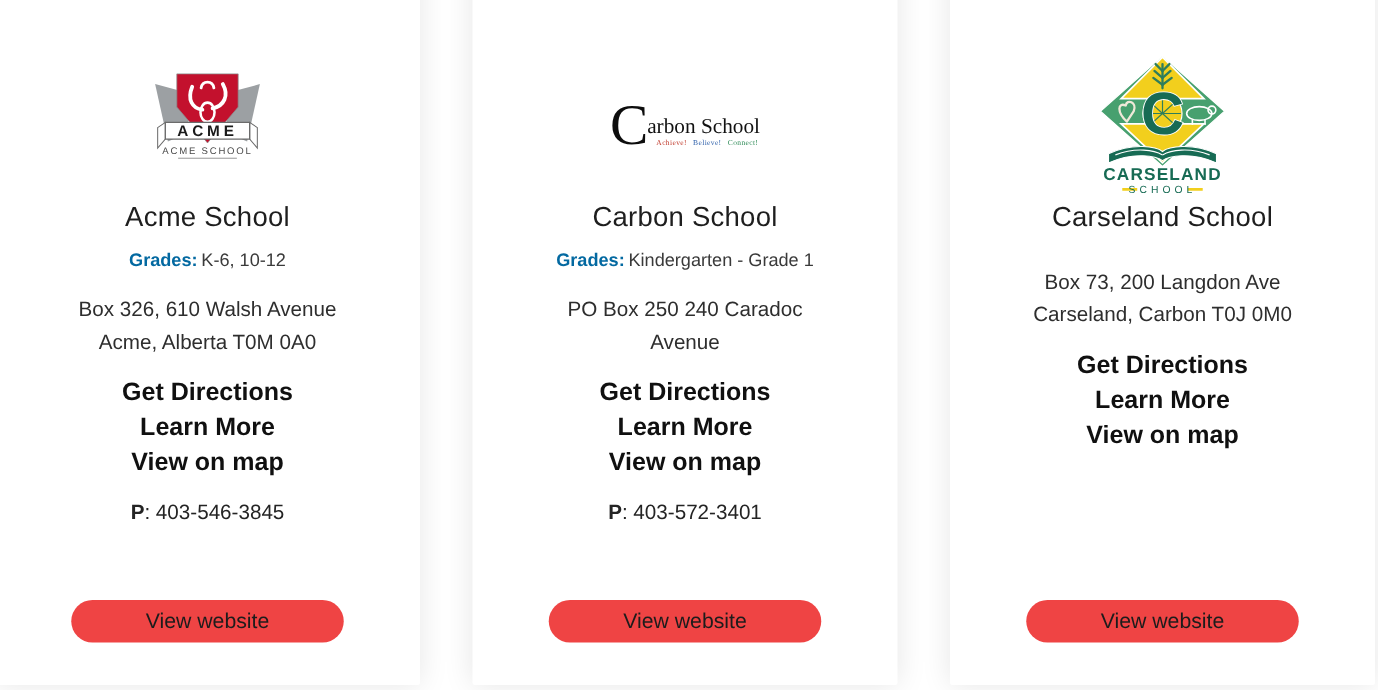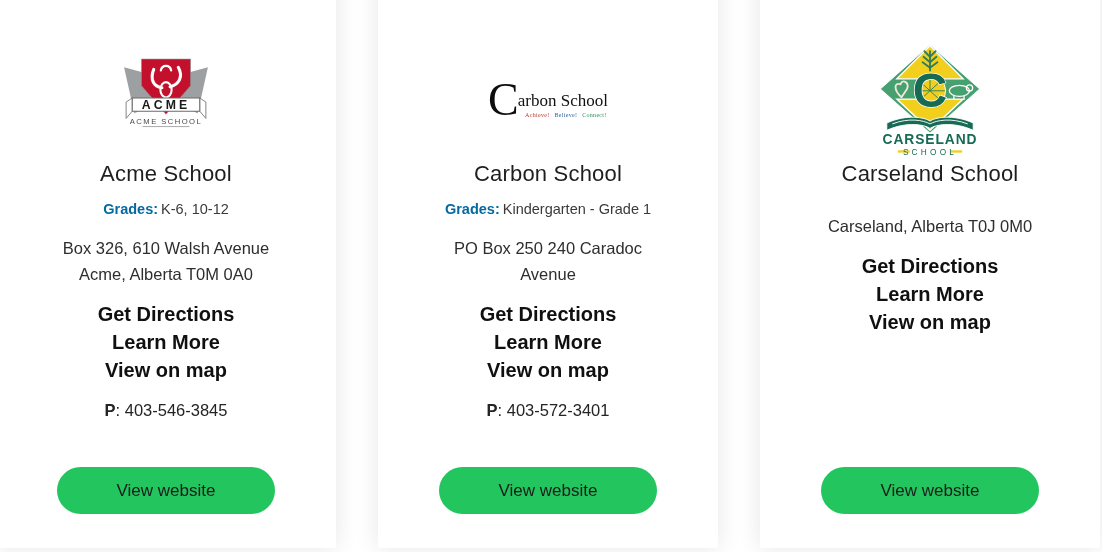--- a/index.html
+++ b/index.html
@@ -19,21 +19,21 @@
   .grades strong{color:#0369a1;font-weight:700;margin-right:3px;}
   .addr{margin:16px 0 0;font-size:16.5px;line-height:26px;color:#2e2e2e;}
   .addr span{display:block;}
   .card--no-grades .addr{margin-top:24px;}
   .links{margin-top:13px;}
   .card-link{display:block;font-size:20px;font-weight:700;color:#101010;line-height:28px;text-decoration:none;cursor:pointer;}
   .phone{margin:14px 0 0;font-size:16.5px;line-height:24px;color:#242424;}
   .phone strong{font-weight:700;}
   .btn{
     position:absolute;bottom:34px;left:50%;transform:translateX(-50%);
-    width:218px;height:47px;border:none;border-radius:24px;background:#22c55e;
+    width:218px;height:34px;border:none;border-radius:24px;background:#ef4444;
     font-size:17px;font-weight:500;color:#1c1c1c;cursor:pointer;
     font-family:"Liberation Sans",sans-serif;
   }
   
   .carbon-logo{display:flex;align-items:flex-start;justify-content:center;}
   .carbon-c{font-family:"Liberation Serif",serif;font-size:46px;line-height:36px;color:#0d0d0d;}
   .carbon-right{margin:9px 0 0 -1px;text-align:center;}
   .carbon-word{font-family:"Liberation Serif",serif;font-size:17px;color:#111;white-space:nowrap;display:block;}
   .carbon-tagline{display:flex;gap:5px;justify-content:center;margin-top:1px;padding-left:6px;
     font-family:"Liberation Serif",serif;font-size:6px;letter-spacing:.3px;}
@@ -143,21 +143,22 @@
         <path d="M24,88 C42,81 58,84 65,88" stroke="#ffffff" stroke-width="1" fill="none"></path>
         <path d="M106,88 C88,81 72,84 65,88" stroke="#ffffff" stroke-width="1" fill="none"></path>
         <text x="65" y="110" text-anchor="middle" font-size="15" font-weight="bold" letter-spacing="1" fill="#176B54">CARSELAND</text>
         <line x1="30" y1="118" x2="43" y2="118" stroke="#F2CF1D" stroke-width="2.5"></line>
         <line x1="87" y1="118" x2="100" y2="118" stroke="#F2CF1D" stroke-width="2.5"></line>
         <text x="65" y="121.5" text-anchor="middle" font-size="9" letter-spacing="3.5" fill="#176B54">SCHOOL</text>
       </svg>
     </div>
     <h2 class="title">Carseland School</h2>
     <p class="addr">
-      <span>Carseland, Alberta T0J 0M0</span>
+      <span>Box 73, 200 Langdon Ave</span>
+      <span>Carseland, Carbon T0J 0M0</span>
     </p>
     <nav class="links">
       <a class="card-link">Get Directions</a>
       <a class="card-link">Learn More</a>
       <a class="card-link">View on map</a>
     </nav>
     <button class="btn">View website</button>
   </section>
 
 </div>

